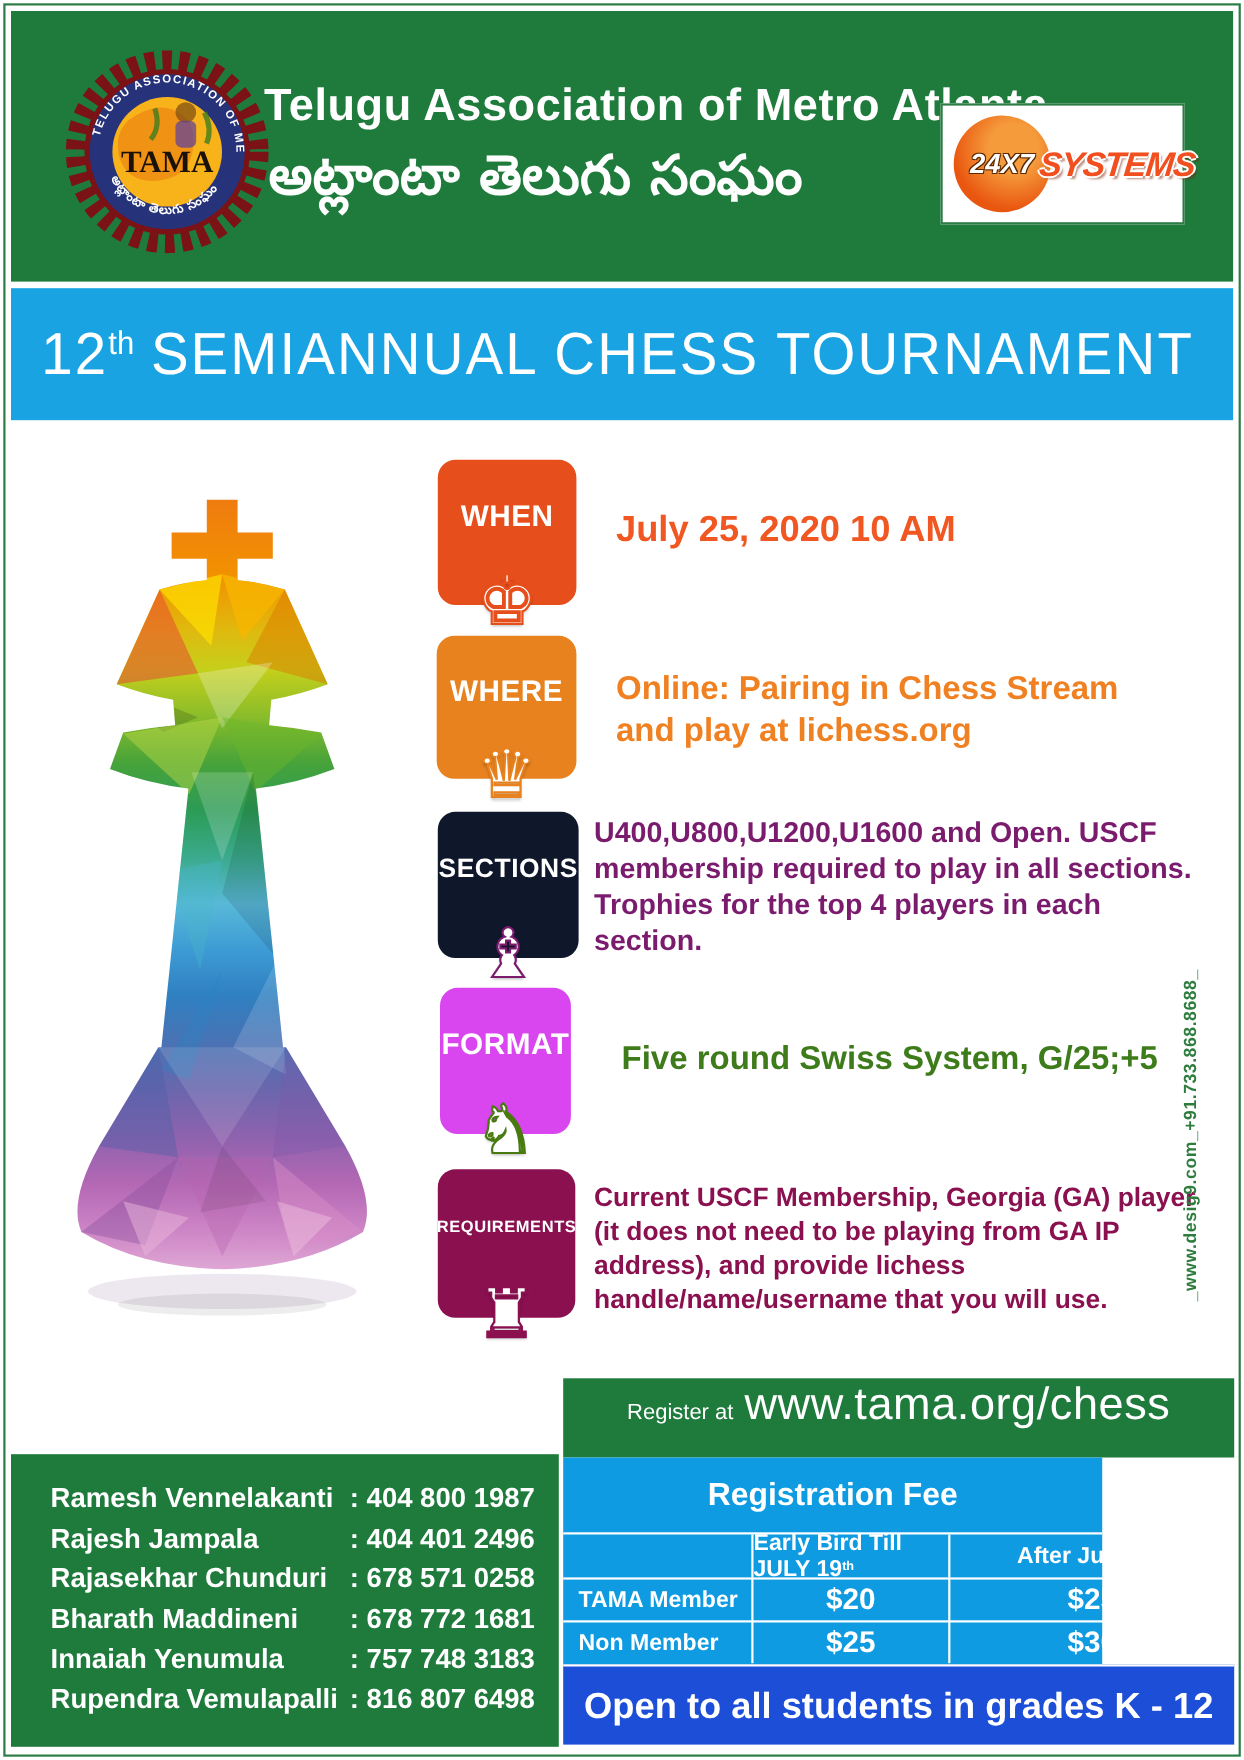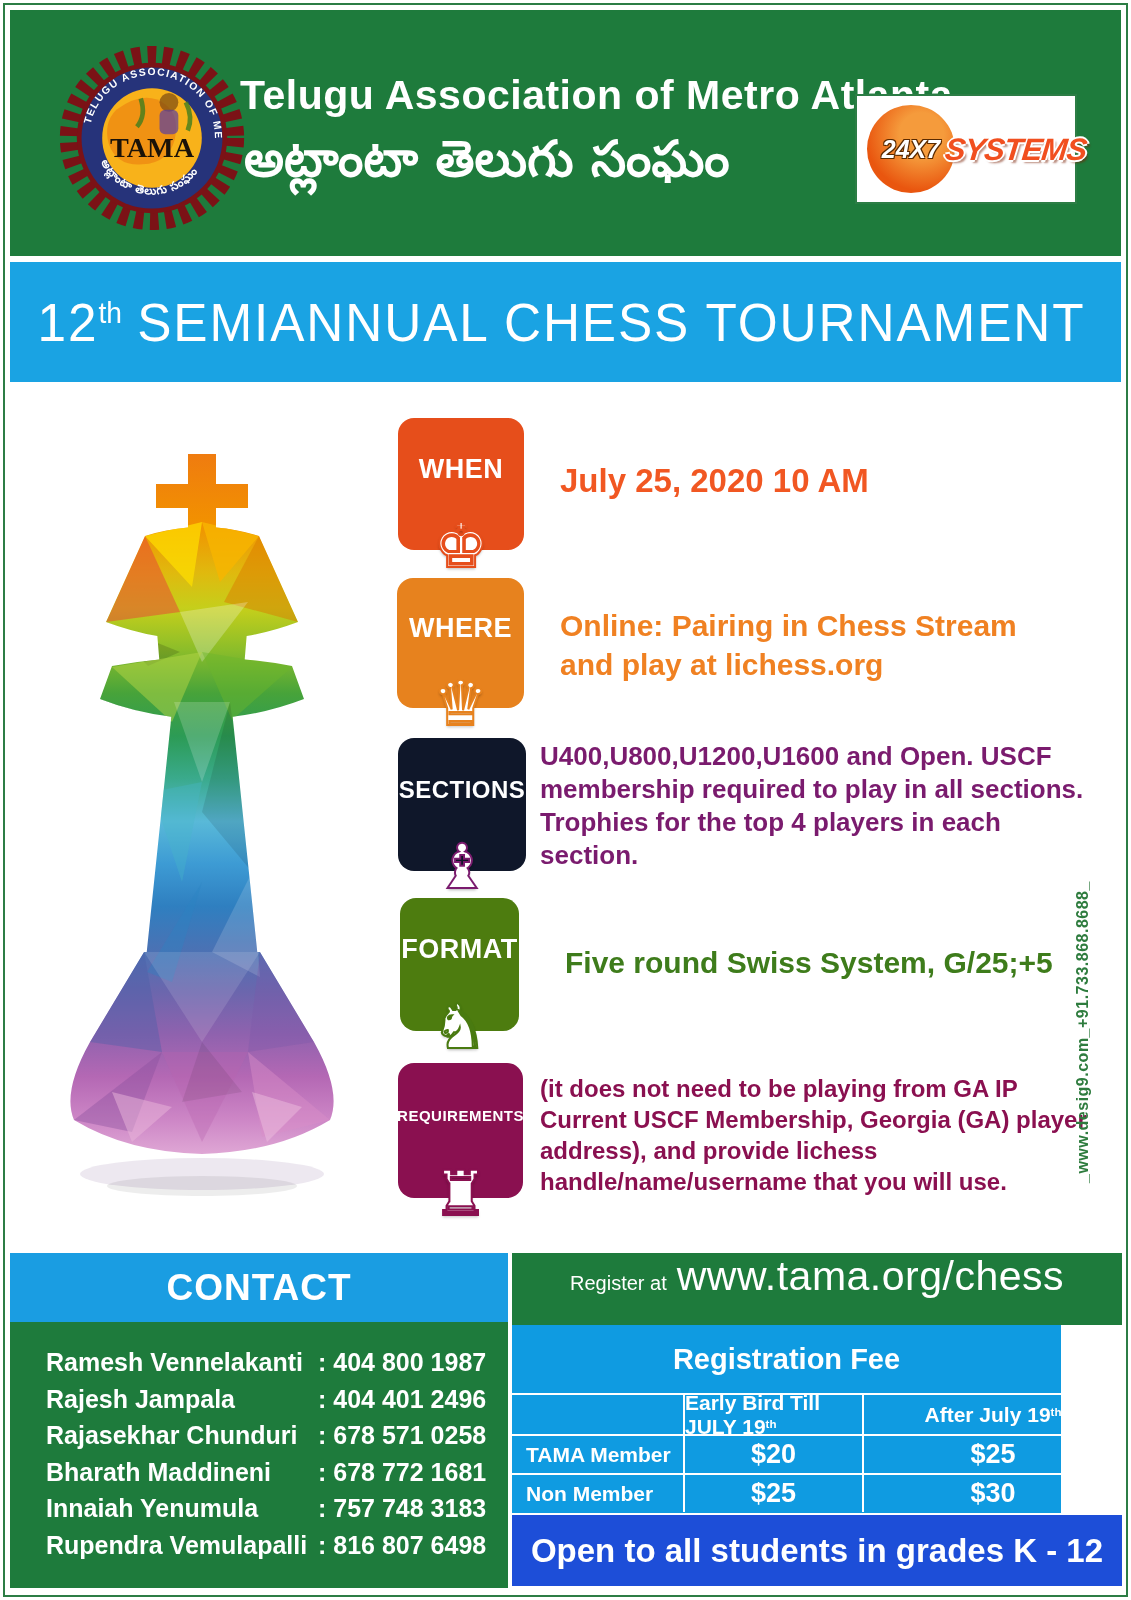--- a/index.html
+++ b/index.html
@@ -37,21 +37,21 @@
   .sec-label{position:absolute;left:0;right:0;top:0;bottom:30px;display:flex;align-items:center;
              justify-content:center;font-weight:bold;letter-spacing:.5px;}
   .piece{position:absolute;left:50%;bottom:-27px;transform:translateX(-50%);
          font-family:"DejaVu Sans",sans-serif;font-size:62px;line-height:1;color:#ffffff;
          -webkit-text-stroke:2px var(--pc);text-shadow:0 2px 3px rgba(0,0,0,.3);}
   .sec-text{position:absolute;font-weight:bold;white-space:nowrap;}
 
   #box-when{left:398px;top:418px;width:126px;height:132px;background:#e64e1b;}
   #box-where{left:397px;top:578px;width:127px;height:130px;background:#e7821e;}
   #box-sections{left:398px;top:738px;width:128px;height:133px;background:#0f172a;}
-  #box-format{left:400px;top:898px;width:119px;height:133px;background:#4d7c0f;}
+  #box-format{left:400px;top:898px;width:119px;height:133px;background:#d946ef;}
   #box-req{left:398px;top:1063px;width:125px;height:135px;background:#8a1050;}
 
   #text-when{left:560px;top:462px;font-size:33px;color:#f15722;}
   #text-where{left:560px;top:606px;font-size:30px;line-height:39px;color:#f08122;}
   #text-sections{left:540px;top:740px;font-size:26px;line-height:33px;color:#7a1b6e;}
   #text-format{left:565px;top:946px;font-size:30px;color:#3e7c1b;}
   #text-req{left:540px;top:1073px;font-size:24px;line-height:31px;color:#8a1050;}
 
   .lbl-lg{font-size:27px;} .lbl-md{font-size:24px;} .lbl-sm{font-size:15px;}
 
@@ -71,21 +71,21 @@
                  box-sizing:border-box;padding:22px 0 0 36px;}
   .contact-row{display:flex;color:#fff;font-size:25px;font-weight:bold;line-height:36.5px;}
   .contact-name{width:272px;}
 
   
   .register-bar{position:absolute;left:512px;top:1253px;width:610px;height:72px;background:#1e7b3c;
                 display:flex;align-items:baseline;justify-content:center;color:#fff;}
   .register-prefix{font-size:20px;margin-right:10px;}
   .register-url{font-size:41px;letter-spacing:.5px;}
 
-  .fee-wrap{position:absolute;left:512px;top:1325px;width:549px;height:188px;background:#0f9be1;color:#fff;}
+  .fee-wrap{position:absolute;left:512px;top:1325px;width:490px;height:188px;background:#0f9be1;color:#fff;}
   .fee-title{height:70px;display:flex;align-items:center;justify-content:center;
              font-size:29px;font-weight:bold;border-bottom:2px solid #fff;box-sizing:border-box;}
   .fee-grid{display:grid;grid-template-columns:171px 179px 260px;}
   .fee-grid .cell{box-sizing:border-box;display:flex;align-items:center;justify-content:center;
                   font-weight:bold;font-size:21px;height:39px;}
   .fee-grid .cell sup{font-size:55%;vertical-align:6px;}
   .fee-grid .vline{border-left:2px solid #fff;}
   .fee-grid .hline{border-top:2px solid #fff;}
   .fee-grid .rowlabel{justify-content:flex-start;padding-left:14px;}
   .fee-grid .money{font-size:27px;}
@@ -239,29 +239,28 @@
   </div>
   <div class="sec-text" id="text-format">
     <div>Five round Swiss System, G/25;+5</div>
   </div>
 
   <div class="sec-box" id="box-req" style="--pc:#8a1050">
     <div class="sec-label lbl-sm">REQUIREMENTS</div>
     <div class="piece">♜</div>
   </div>
   <div class="sec-text" id="text-req">
+    <div>Current USCF Membership, Georgia (GA) player</div>
     <div>(it does not need to be playing from GA IP</div>
-    <div>Current USCF Membership, Georgia (GA) player</div>
     <div>address), and provide lichess</div>
     <div>handle/name/username that you will use.</div>
   </div>
 
   <div class="designer">_www.desig9.com_+91.733.868.8688_</div>
 
-  <div class="contact-bar">CONTACT</div>
   <div class="contact-panel">
     <div class="contact-row">
       <span class="contact-name">Ramesh Vennelakanti</span>
       <span>: 404 800 1987</span>
     </div>
     <div class="contact-row">
       <span class="contact-name">Rajesh Jampala</span>
       <span>: 404 401 2496</span>
     </div>
     <div class="contact-row">

